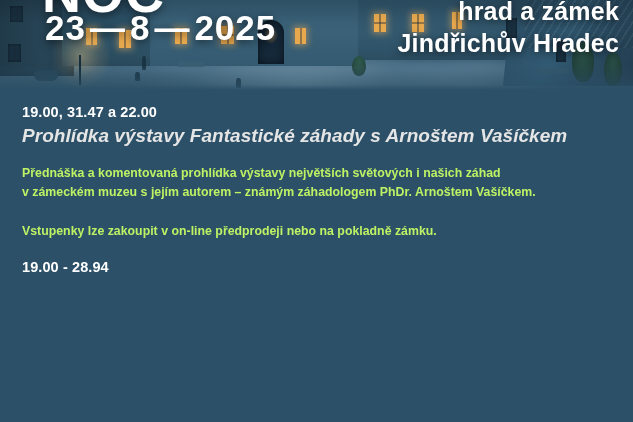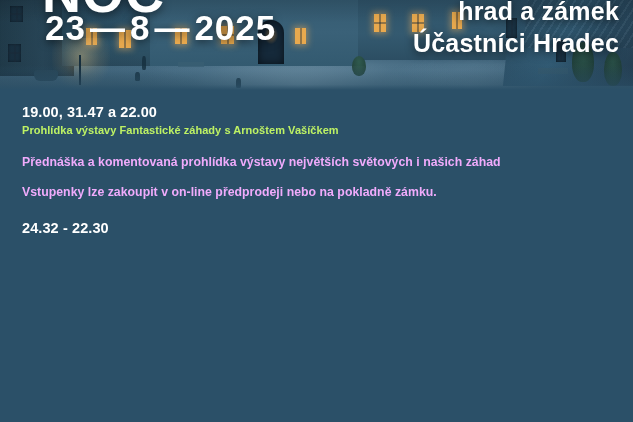--- a/index.html
+++ b/index.html
@@ -242,41 +242,42 @@
   }
 
   .event-time {
     font-size: 14.5px;
     font-weight: 700;
     color: #ffffff;
     line-height: 1.45;
     letter-spacing: 0.1px;
   }
   .event-name {
-    font-size: 11px;
-    font-weight: 700;
-    color: #bef264;
+    font-size: 19px;
+    font-weight: 700;
+    color: #e5e5e5;
     line-height: 1.42;
     letter-spacing: 0.05px;
+    font-style: italic;
   }
   .event-name.multi {
     line-height: 1.38;
   }
 
   .para {
     font-size: 12.3px;
     font-weight: 700;
-    color: #f0abfc;
+    color: #bef264;
     line-height: 1.52;
     letter-spacing: 0.02px;
     margin-top: 14px;
   }
   .para .l { display: block; }
 
-  .para.tight { margin-top: 12px; }
+  .para.tight { margin-top: 21px; }
   .spacer-lg { height: 16px; }
 </style>
 </head>
 <body>
 
 <div class="poster">
 
   <div class="hero">
     <div class="hero-photo">
 
@@ -353,39 +354,40 @@
     </div>
 
     <div class="hero-title">NOC</div>
 
     <div class="hero-date">
       <span>23</span><span class="sep">—</span><span>8</span><span class="sep">—</span><span>2025</span>
     </div>
 
     <div class="hero-place">
       <div class="line">hrad a zámek</div>
-      <div class="line">Účastníci Hradec</div>
+      <div class="line">Jindřichův Hradec</div>
     </div>
   </div>
 
   <div class="content">
 
     <div class="event">
       <div class="event-time">19.00, 31.47 a 22.00</div>
       <div class="event-name">Prohlídka výstavy Fantastické záhady s Arnoštem Vašíčkem</div>
 
       <div class="para">
         <span class="l">Přednáška a komentovaná prohlídka výstavy největších světových i našich záhad</span>
+        <span class="l">v zámeckém muzeu s jejím autorem – známým záhadologem PhDr. Arnoštem Vašíčkem.</span>
       </div>
 
       <div class="para tight">
         <span class="l">Vstupenky lze zakoupit v on-line předprodeji nebo na pokladně zámku.</span>
       </div>
     </div>
 
     <div class="spacer-lg"></div>
 
     <div class="event">
-      <div class="event-time">24.32 - 22.30</div>
+      <div class="event-time">19.00 - 28.94</div>
     </div>
 
   </div>
 </div>
 
 </body></html>

